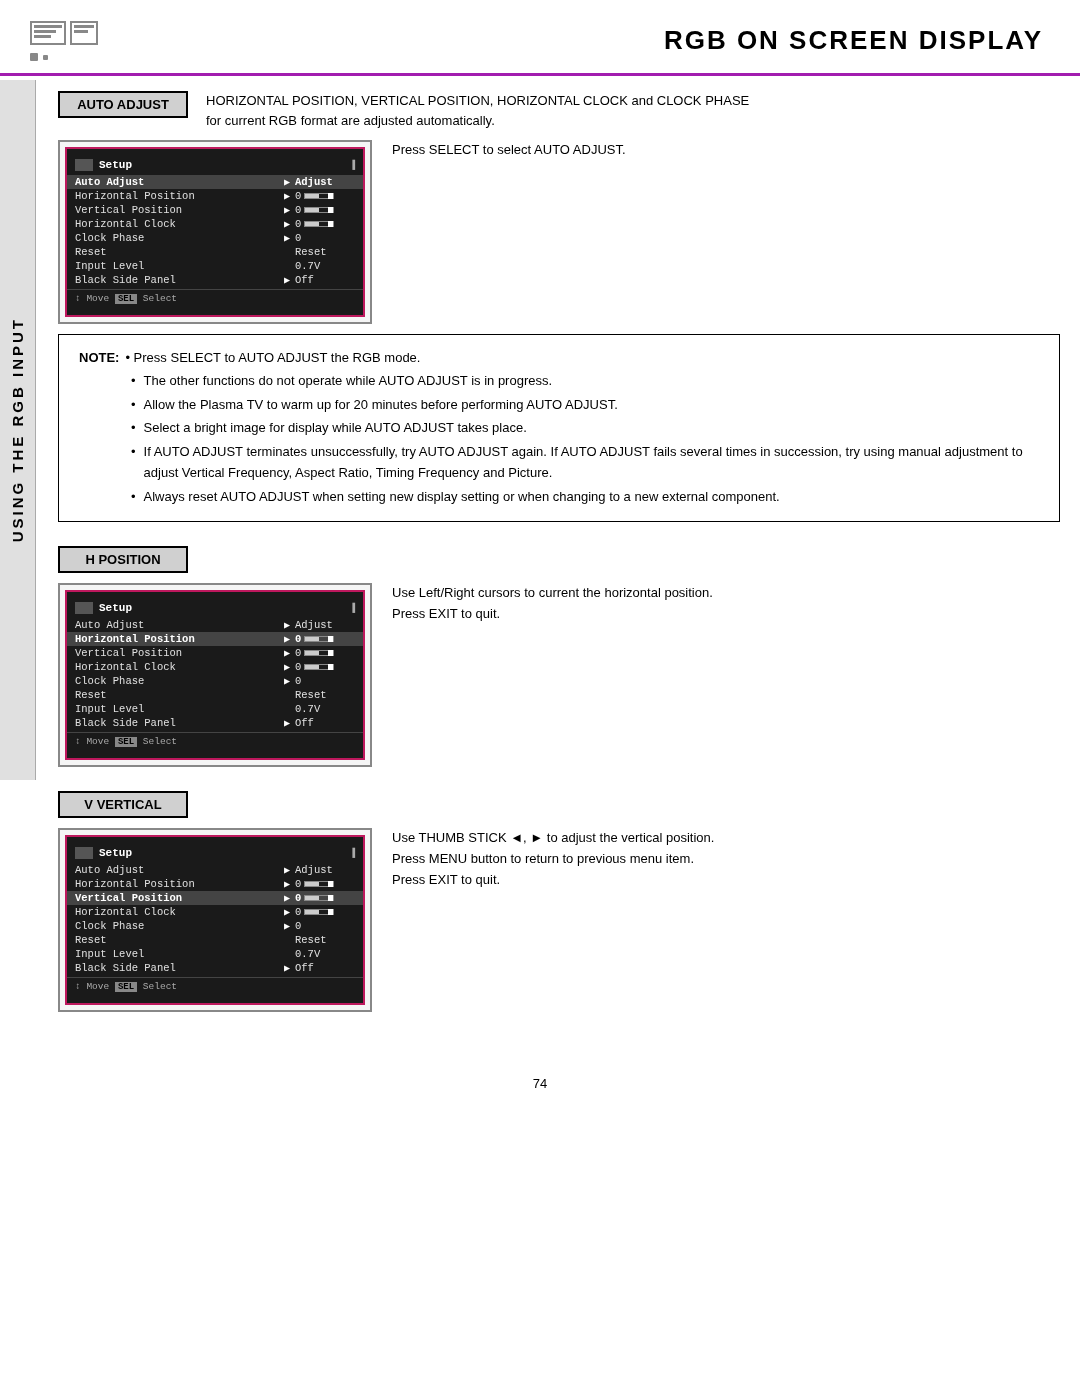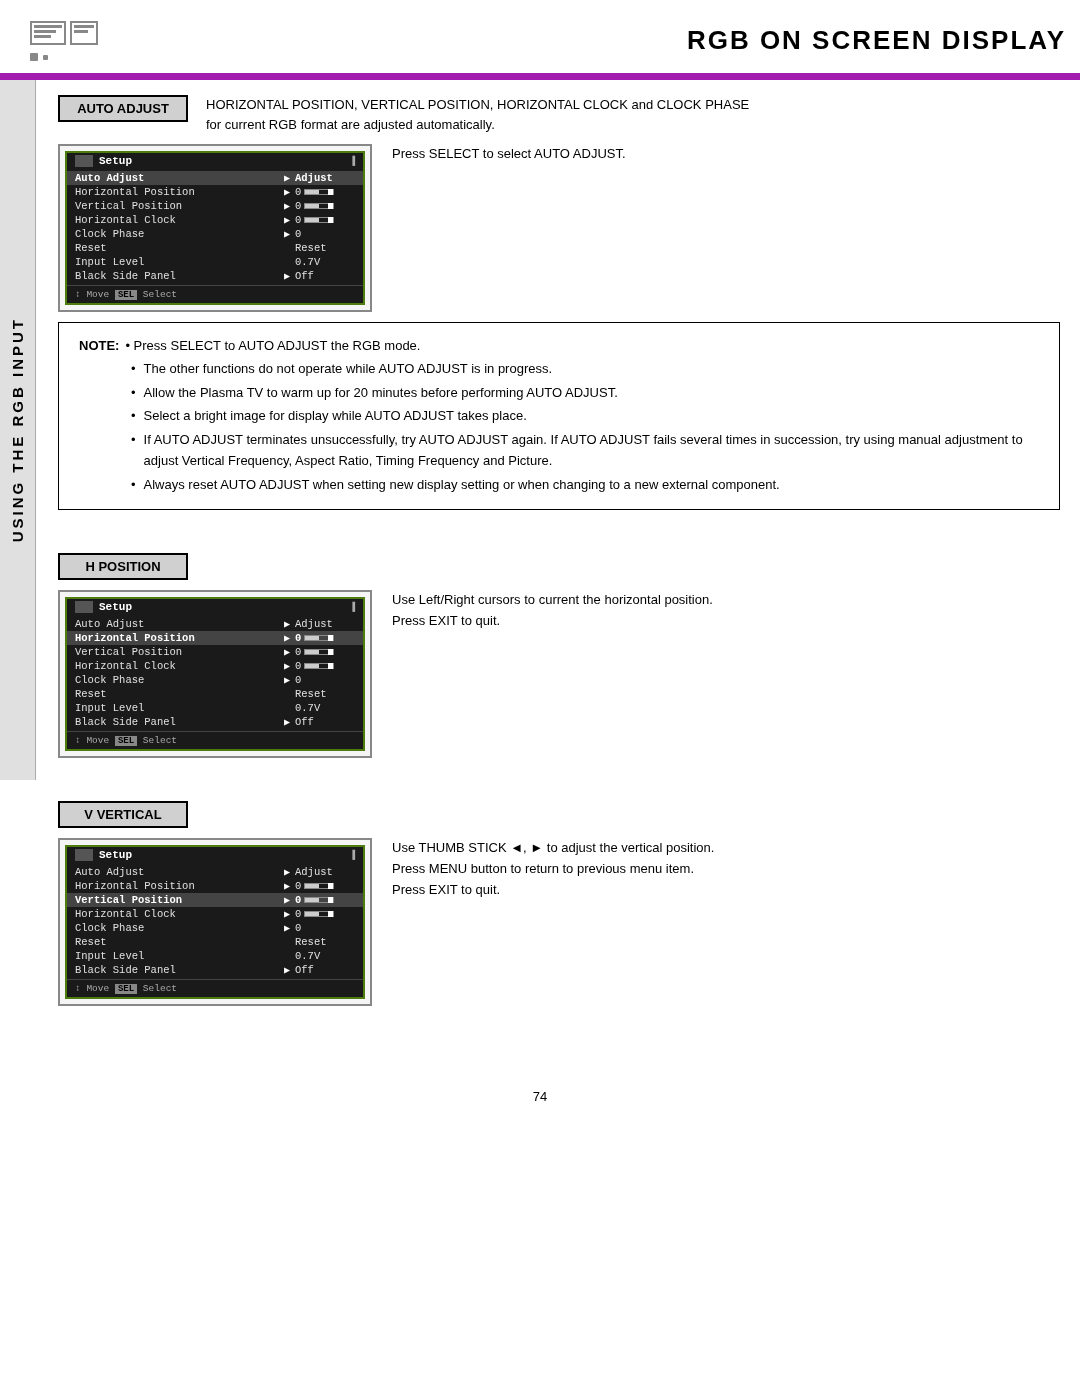--- a/index.html
+++ b/index.html
@@ -10,22 +10,22 @@
       font-family: Arial, Helvetica, sans-serif;
       font-size: 14px;
       color: #000;
       position: relative;
     }
 
     
     .page-header {
       display: flex;
       align-items: center;
-      padding: 18px 14px 10px 30px;
-      border-bottom: 7px solid #a21caf;
+      padding: 18px 37px 10px 30px;
+      border-bottom: 3px solid #a21caf;
       margin-bottom: 8px;
     }
     .header-logo {
       width: 80px;
       height: 45px;
       display: flex;
       flex-direction: column;
       justify-content: center;
       gap: 3px;
     }
@@ -66,21 +66,21 @@
     }
 
     
     .main-content {
       margin-left: 38px;
       padding: 0 20px 30px 20px;
     }
 
     
     .section {
-      margin-bottom: 43px;
+      margin-bottom: 24px;
     }
 
     
     .section-header {
       display: flex;
       align-items: flex-start;
       margin-bottom: 10px;
       margin-top: 15px;
     }
     .section-label-box {
@@ -100,26 +100,26 @@
       flex: 1;
     }
 
     
     .osd-container {
       display: flex;
       align-items: flex-start;
       margin-top: 5px;
     }
     .osd-menu {
-      border: 2px solid #4d7c0f;
+      border: 2px solid #be185d;
       background: #1a1a1a;
       color: #e0e0e0;
       font-family: 'Courier New', monospace;
       font-size: 11px;
-      padding: 0 0;
+      padding: 8px 0;
       min-width: 300px;
       width: 300px;
     }
     .osd-title-row {
       display: flex;
       align-items: center;
       padding: 2px 8px;
       color: #fff;
       font-weight: bold;
       font-size: 11px;

